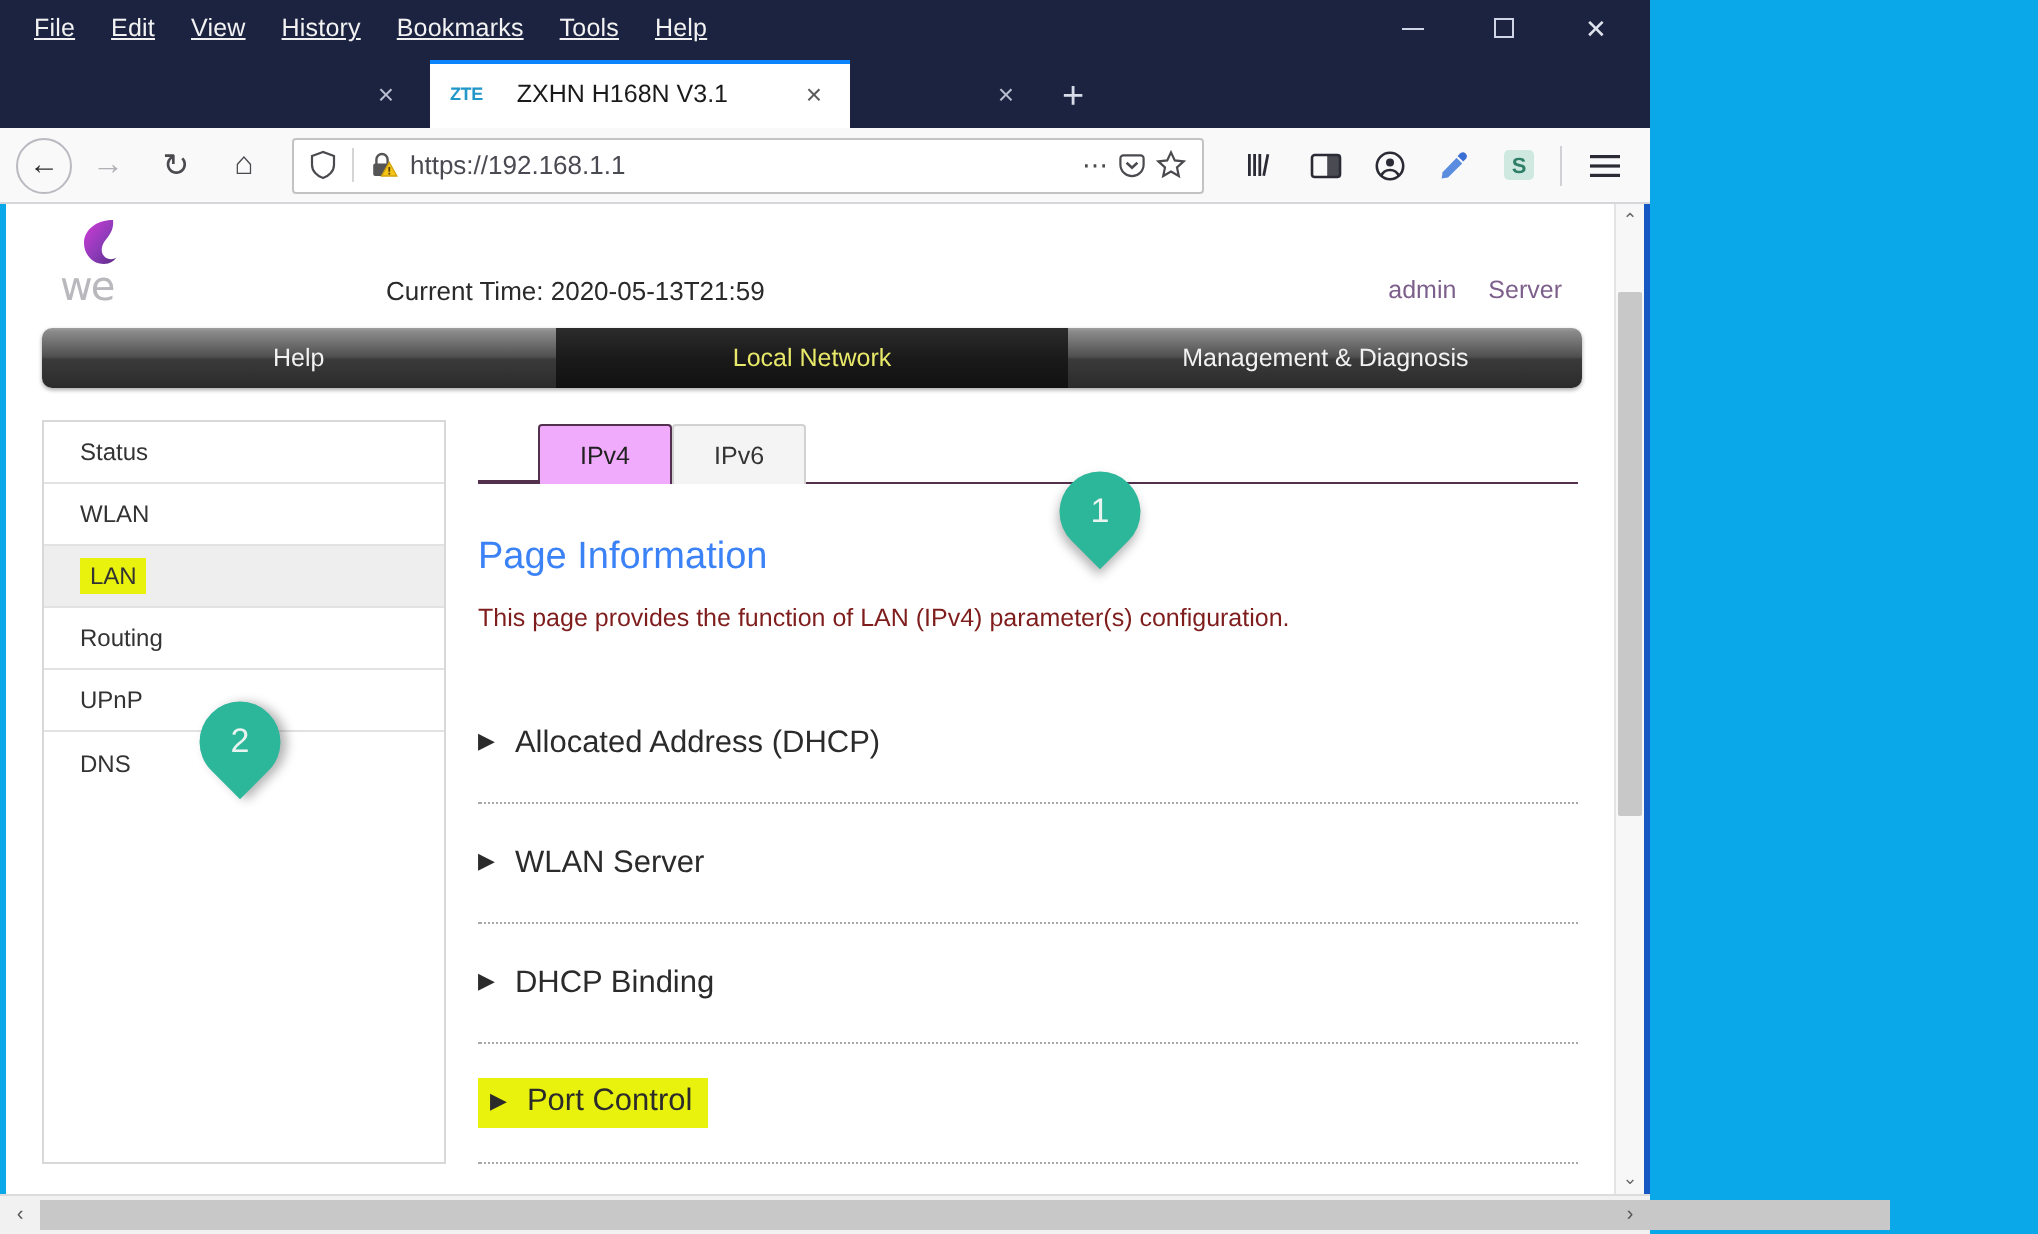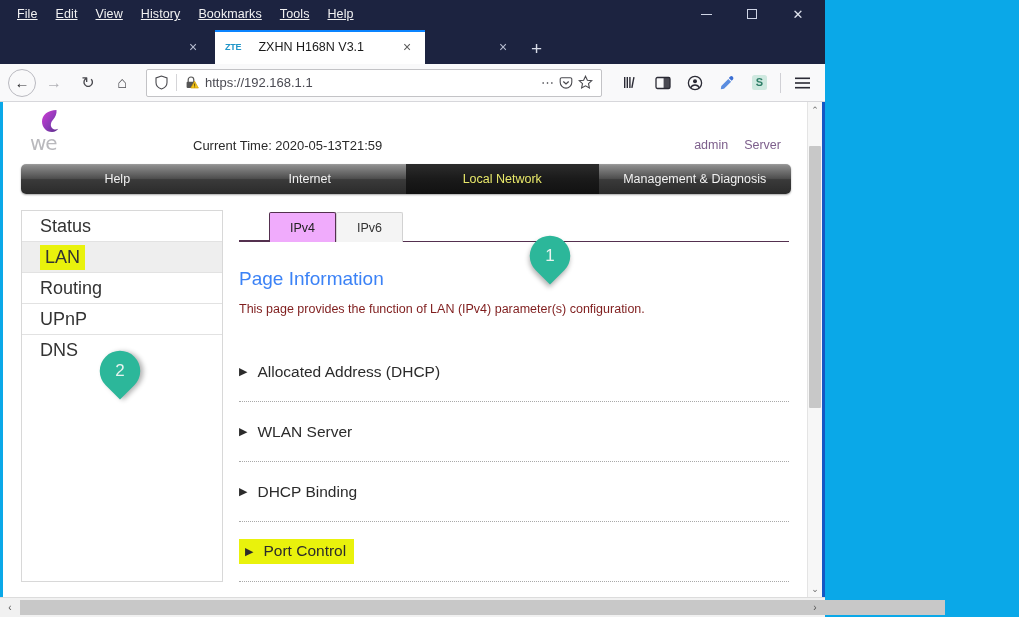--- a/index.html
+++ b/index.html
@@ -205,21 +205,21 @@
     background: linear-gradient(180deg,#2c2c2c 0%,#1a1a1a 50%,#111 100%);
   }
 
   .body-area { display: flex; margin-top: 16px; gap: 16px; }
   .sidebar {
     width: 202px; flex: none;
     border: 1px solid #d8d8d8; background: #fff;
   }
   .side-item {
     height: 31px; display: flex; align-items: center;
-    padding-left: 18px; font-size: 18px; color: #333;
+    padding-left: 18px; font-size: 12px; color: #333;
     border-bottom: 1px solid #e2e2e2;
   }
   .side-item:last-child { border-bottom: none; }
   .side-item.active { background: #eeeeee; }
   .hl { background: #e9f20c; padding: 2px 5px; }
 
   .content { flex: 1; padding-right: 8px; position: relative; }
   .tabrow {
     display: flex; align-items: flex-end; height: 32px;
     border-bottom: 1px solid #54304f;
@@ -435,30 +435,32 @@
           </div>
           <div class="curtime">Current Time: 2020-05-13T21:59</div>
           <div class="userlinks">
             <span>admin</span>
             <span>Server</span>
           </div>
         </div>
 
         <div class="navtabs">
           <div class="navtab">Help</div>
-          <div class="navtab">Internet</div>
           <div class="navtab active">Local Network</div>
           <div class="navtab">Management &amp; Diagnosis</div>
         </div>
 
         <div class="body-area">
 
           <div class="sidebar">
             <div class="side-item">
                 <span>Status</span>
+              </div>
+            <div class="side-item">
+                <span>WLAN</span>
               </div>
             <div class="side-item active">
                 <span class="hl">LAN</span>
               </div>
             <div class="side-item">
                 <span>Routing</span>
               </div>
             <div class="side-item">
                 <span>UPnP</span>
               </div>

